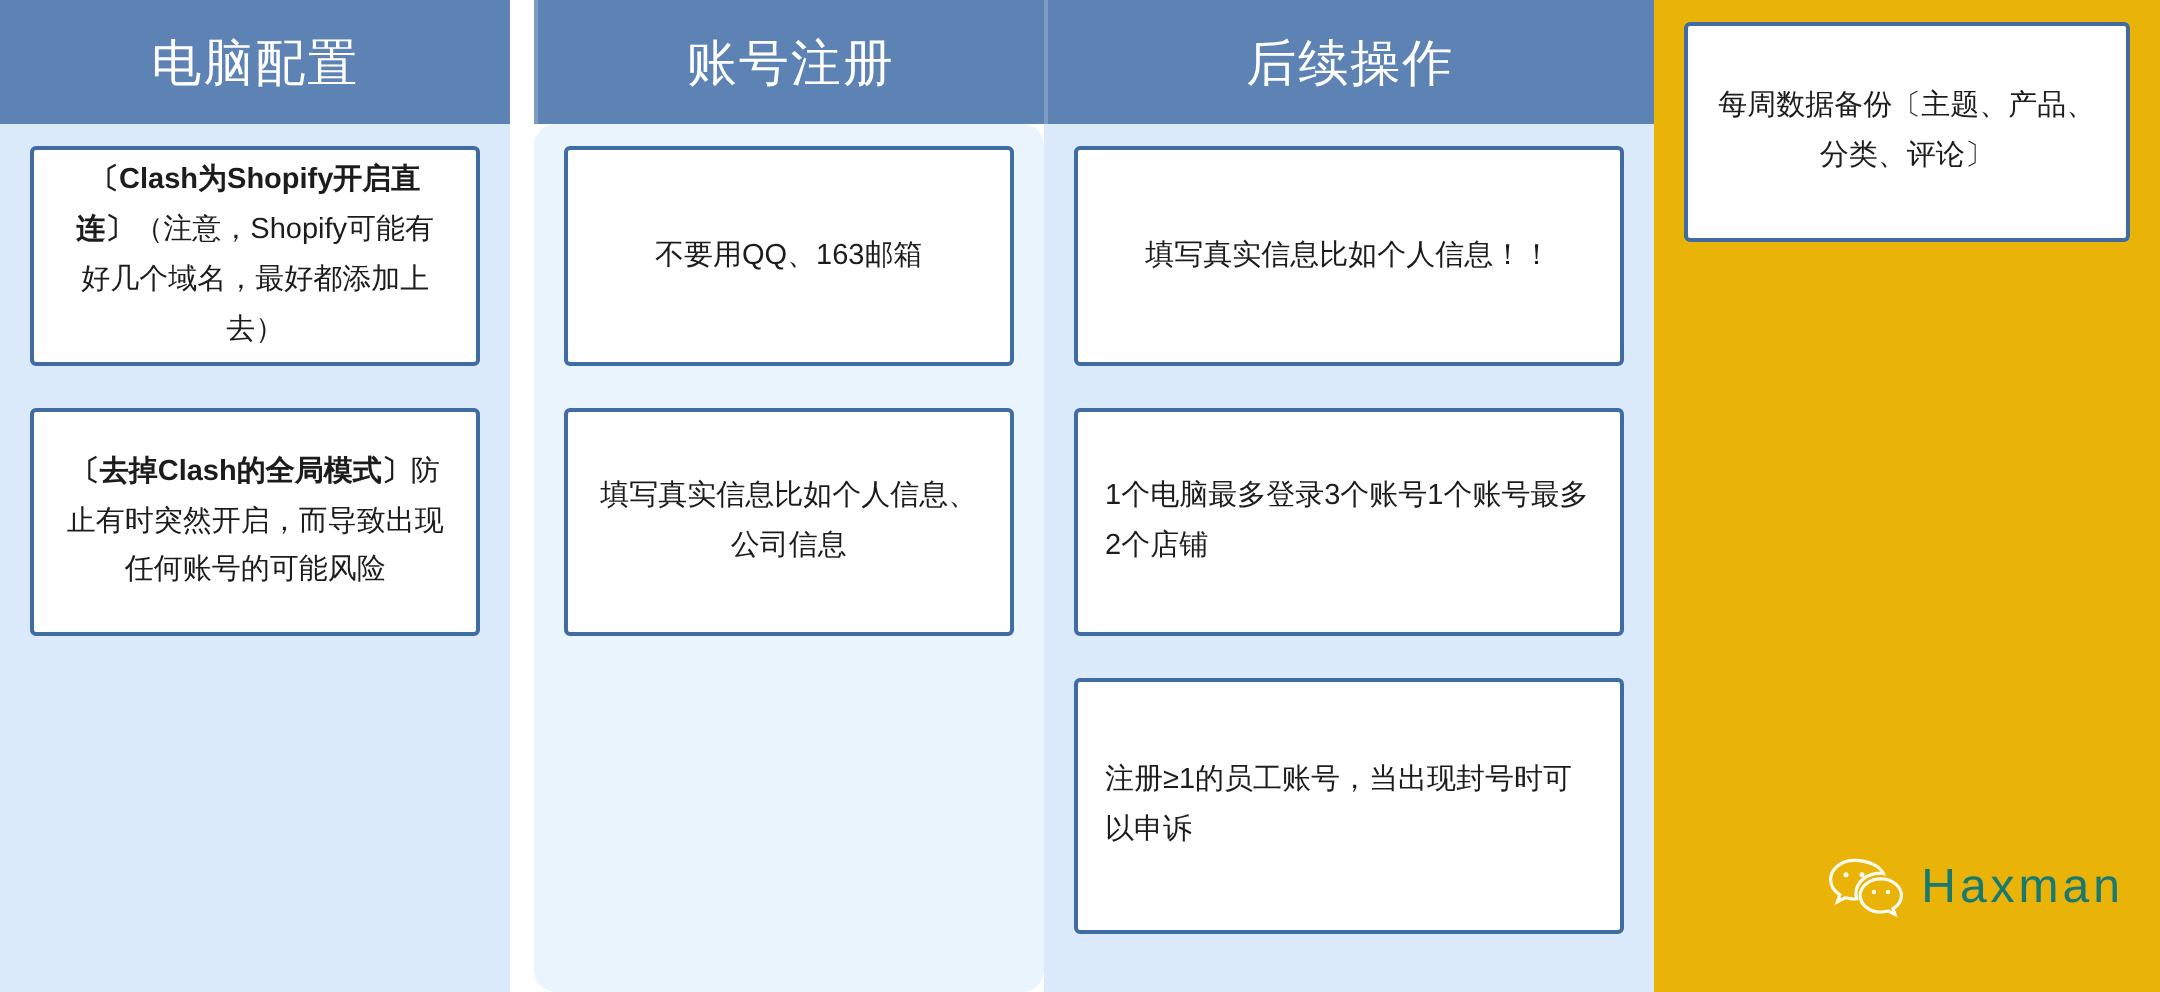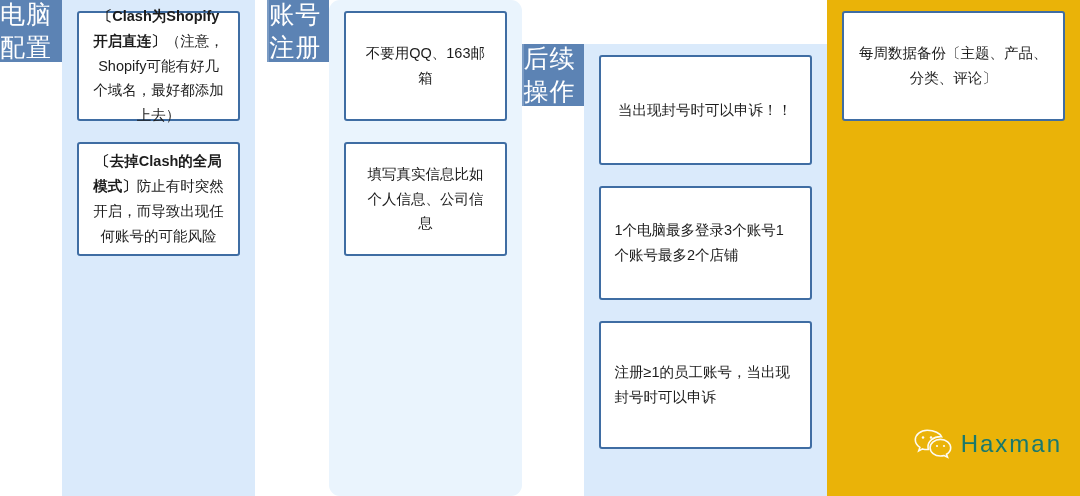--- a/index.html
+++ b/index.html
@@ -12,26 +12,26 @@
     width: 1080px;
     height: 496px;
     background: #ffffff;
     font-family: "Liberation Sans", "DejaVu Sans", sans-serif;
     overflow: hidden;
     display: flex;
   }
   .col {
     position: relative;
     display: flex;
-    flex-direction: row;
+    flex-direction: column;
     box-sizing: border-box;
   }
   .col.c1 { width: 271px; }
   .col.c2 { width: 270px; margin-left: 12px; }
-  .col.c3 { width: 324px; margin-top: 44px; }
+  .col.c3 { width: 324px; }
   .col.c4 { width: 269px; }
 
   .col-head {
     height: 62px;
     flex: 0 0 62px;
     background: #5c83b4;
     color: #ffffff;
     display: flex;
     align-items: center;
     justify-content: center;
@@ -123,21 +123,21 @@
       <div class="card center h114">
         <div class="txt">填写真实信息比如个人信息、公司信息</div>
       </div>
     </div>
   </div>
 
   <div class="col c3">
     <div class="col-head">后续操作</div>
     <div class="col-body">
       <div class="card center h110">
-        <div class="txt">当出现封号时可以申诉！！</div>
+        <div class="txt">填写真实信息比如个人信息！！</div>
       </div>
       <div class="card left h114">
         <div class="txt">1个电脑最多登录3个账号1个账号最多2个店铺</div>
       </div>
       <div class="card left h128">
         <div class="txt">注册≥1的员工账号，当出现封号时可以申诉</div>
       </div>
     </div>
   </div>
 

